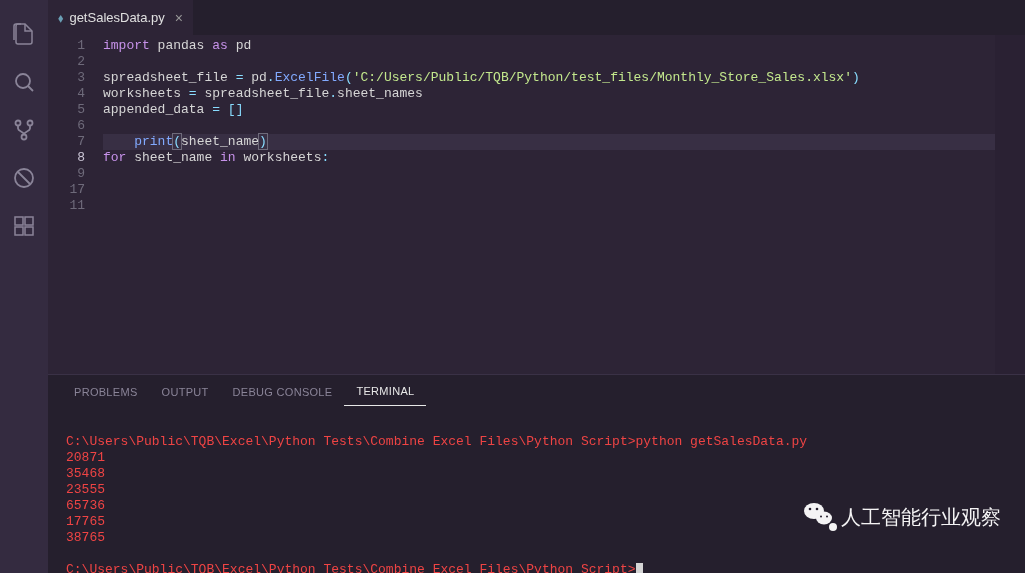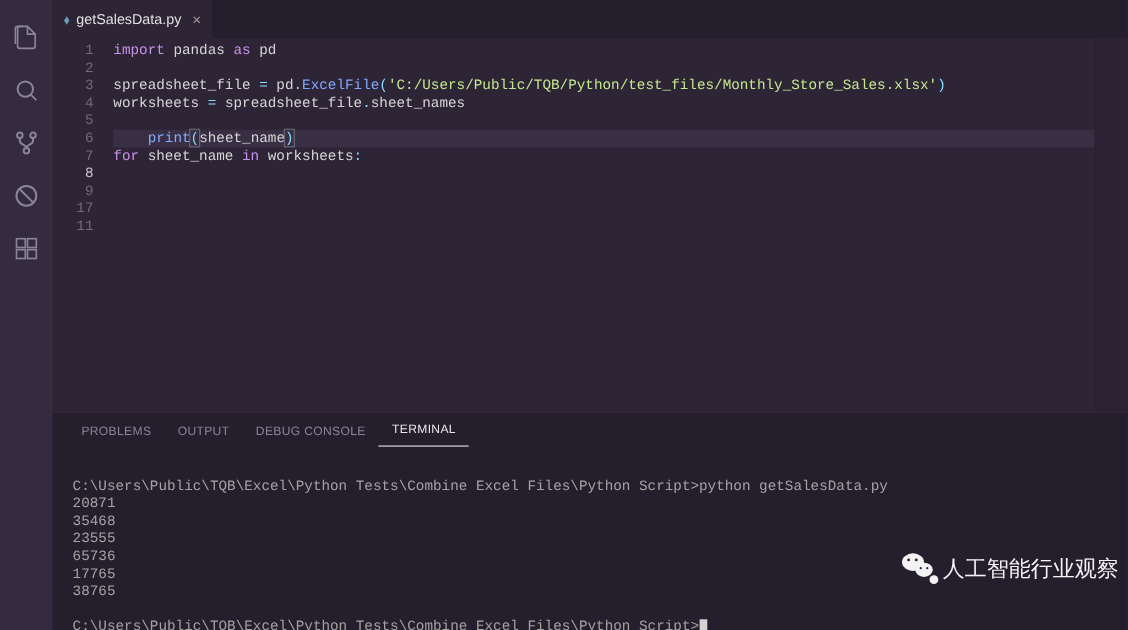--- a/index.html
+++ b/index.html
@@ -24,23 +24,23 @@
 .str { color: #c3e88d; margin-top: 16px; }
 .var { color: #d6d6d6; }
 .op { color: #89ddff; }
 .op2 { color: #c792ea; }
 .paren-match { border: 1px solid #6e6a7a; margin: -1px; }
 .minimap { width: 30px; background: #2a2133; }
 .panel { height: 199px; background: #251f2d; border-top: 1px solid #3a3146; display: flex; flex-direction: column; }
 .panel-tabs { height: 33px; display: flex; align-items: center; padding-left: 14px; gap: 0; font-size: 11px; color: #8a8498; }
 .panel-tab { padding: 8px 12px; text-transform: uppercase; cursor: pointer; letter-spacing: 0.3px; }
 .panel-tab.active { color: #e8e8e8; border-bottom: 1px solid #e8e8e8; }
-.terminal-content { flex: 1; padding: 10px 18px 18px 18px; font-family: Consolas, 'Courier New', monospace; font-size: 13px; color: #a3a3a3; line-height: 16px; white-space: pre; overflow: hidden; }
+.terminal-content { flex: 1; padding: 10px 18px 18px 18px; font-family: Consolas, 'Courier New', monospace; font-size: 13px; color: #ef4444; line-height: 16px; white-space: pre; overflow: hidden; }
 .cursor { display: inline-block; width: 7px; height: 14px; background: #d4d4d4; vertical-align: text-bottom; }
-.watermark { position: fixed; right: 8px; bottom: 40px; color: #fff; font-size: 20px; font-weight: 500; display: flex; align-items: center; gap: 8px; opacity: 0.95; pointer-events: none; }
+.watermark { position: fixed; right: 24px; bottom: 40px; color: #fff; font-size: 20px; font-weight: 500; display: flex; align-items: center; gap: 8px; opacity: 0.95; pointer-events: none; }
 .watermark-icon { font-size: 22px; position: relative; }
 .watermark-icon::after { content: ''; position: absolute; width: 8px; height: 8px; background: #fff; border-radius: 50%; right: -4px; bottom: 2px; }
 </style>
 </head>
 <body>
 
 <div class="activity-bar">
   <div class="activity-icon">
     <svg viewBox="0 0 24 24" fill="none" stroke="currentColor" stroke-width="1.5">
         <path d="M13 2H6a2 2 0 0 0-2 2v16a2 2 0 0 0 2 2h12a2 2 0 0 0 2-2V9l-7-7z"></path>
@@ -99,20 +99,21 @@
         <div class="ln current">8</div>
         <div class="ln">9</div>
         <div class="ln">17</div>
         <div class="ln">11</div>
       </div>
     <div class="code" id="code">
         <div class="code-line"><span class="kw">import</span><span class="var"> pandas </span><span class="op2">as</span><span class="var"> pd</span></div>
         <div class="code-line"></div>
         <div class="code-line"><span class="var">spreadsheet_file </span><span class="op">=</span><span class="var"> pd</span><span class="op">.</span><span class="fn">ExcelFile</span><span class="op">(</span><span class="str">'C:/Users/Public/TQB/Python/test_files/Monthly_Store_Sales.xlsx'</span><span class="op">)</span></div>
         <div class="code-line"><span class="var">worksheets </span><span class="op">=</span><span class="var"> spreadsheet_file</span><span class="op">.</span><span class="var">sheet_names</span></div>
+        <div class="code-line"><span class="var">appended_data </span><span class="op">=</span><span class="var"> </span><span class="op">[]</span></div>
         <div class="code-line"></div>
         <div class="code-line hl"><span class="var">    </span><span class="fn">print</span><span class="op paren-match">(</span><span class="var">sheet_name</span><span class="op paren-match">)</span></div>
         <div class="code-line"><span class="kw">for</span><span class="var"> sheet_name </span><span class="op2">in</span><span class="var"> worksheets</span><span class="op">:</span></div>
         <div class="code-line"></div>
         <div class="code-line"></div>
         <div class="code-line"></div>
       </div>
     <div class="minimap"></div>
   </div>
 

